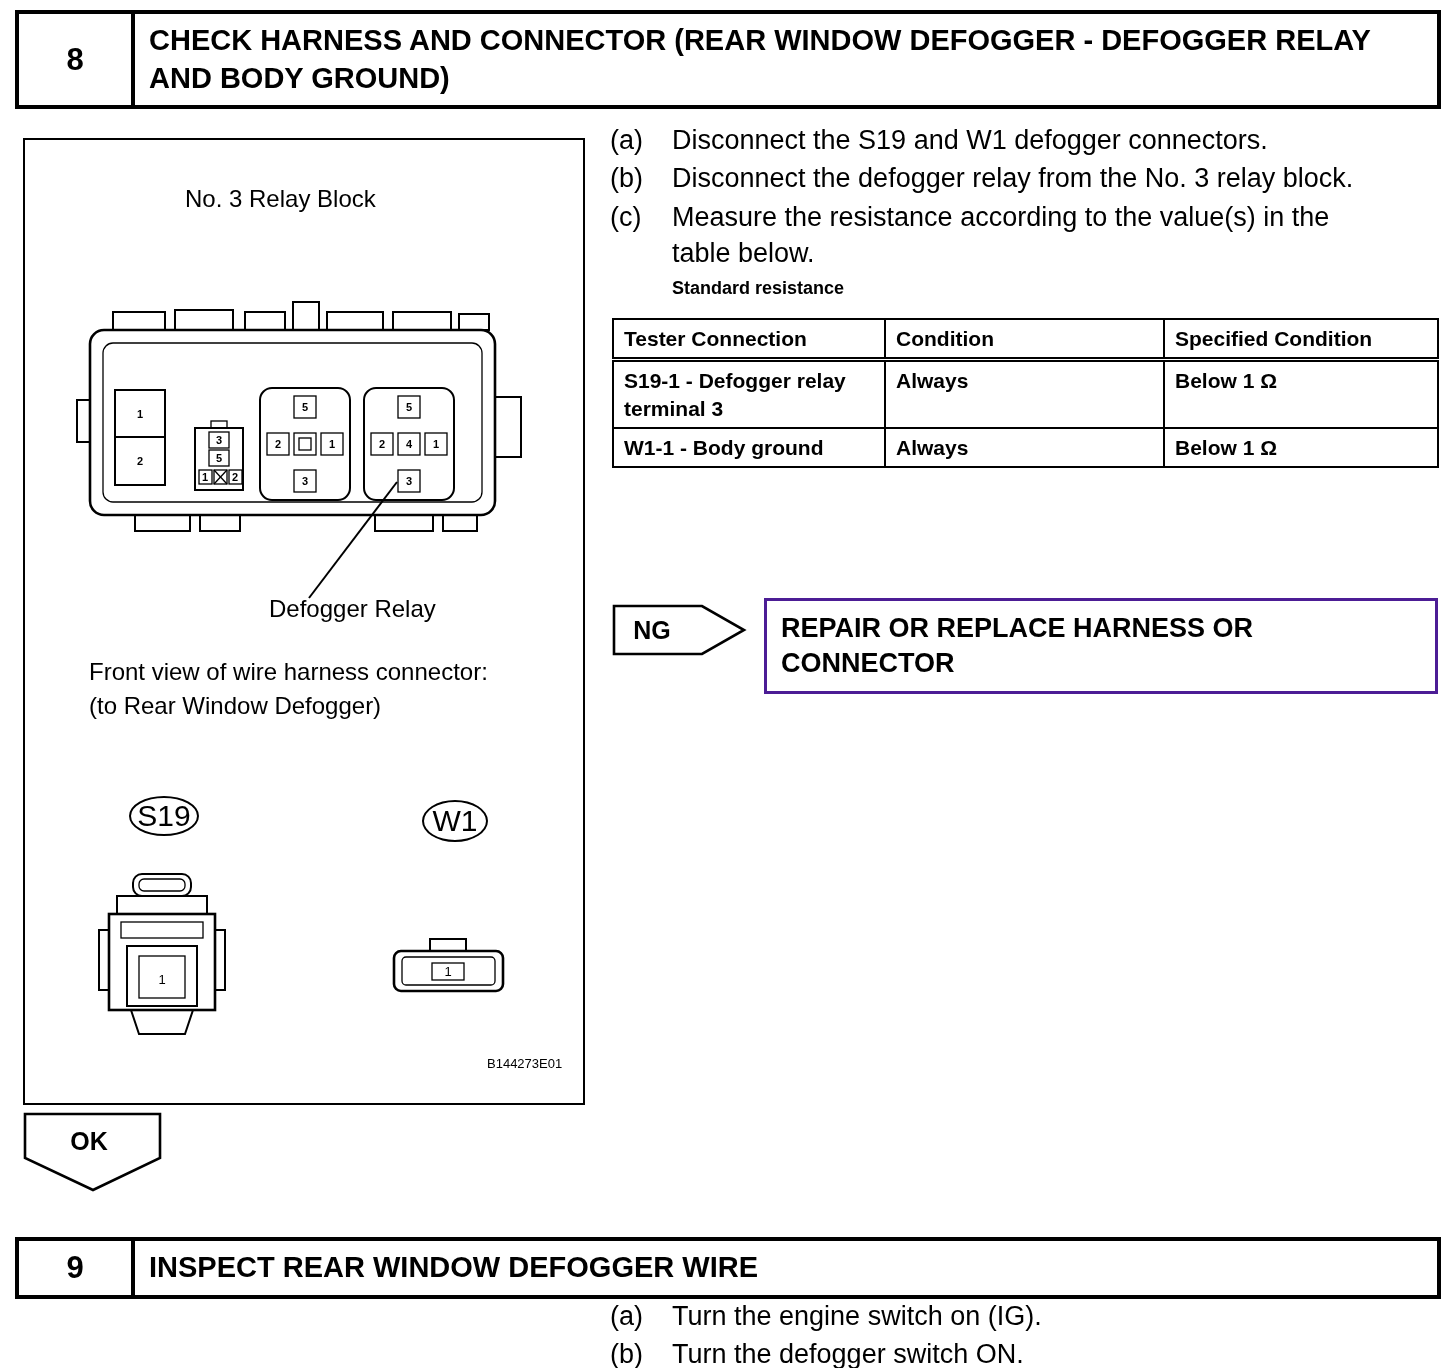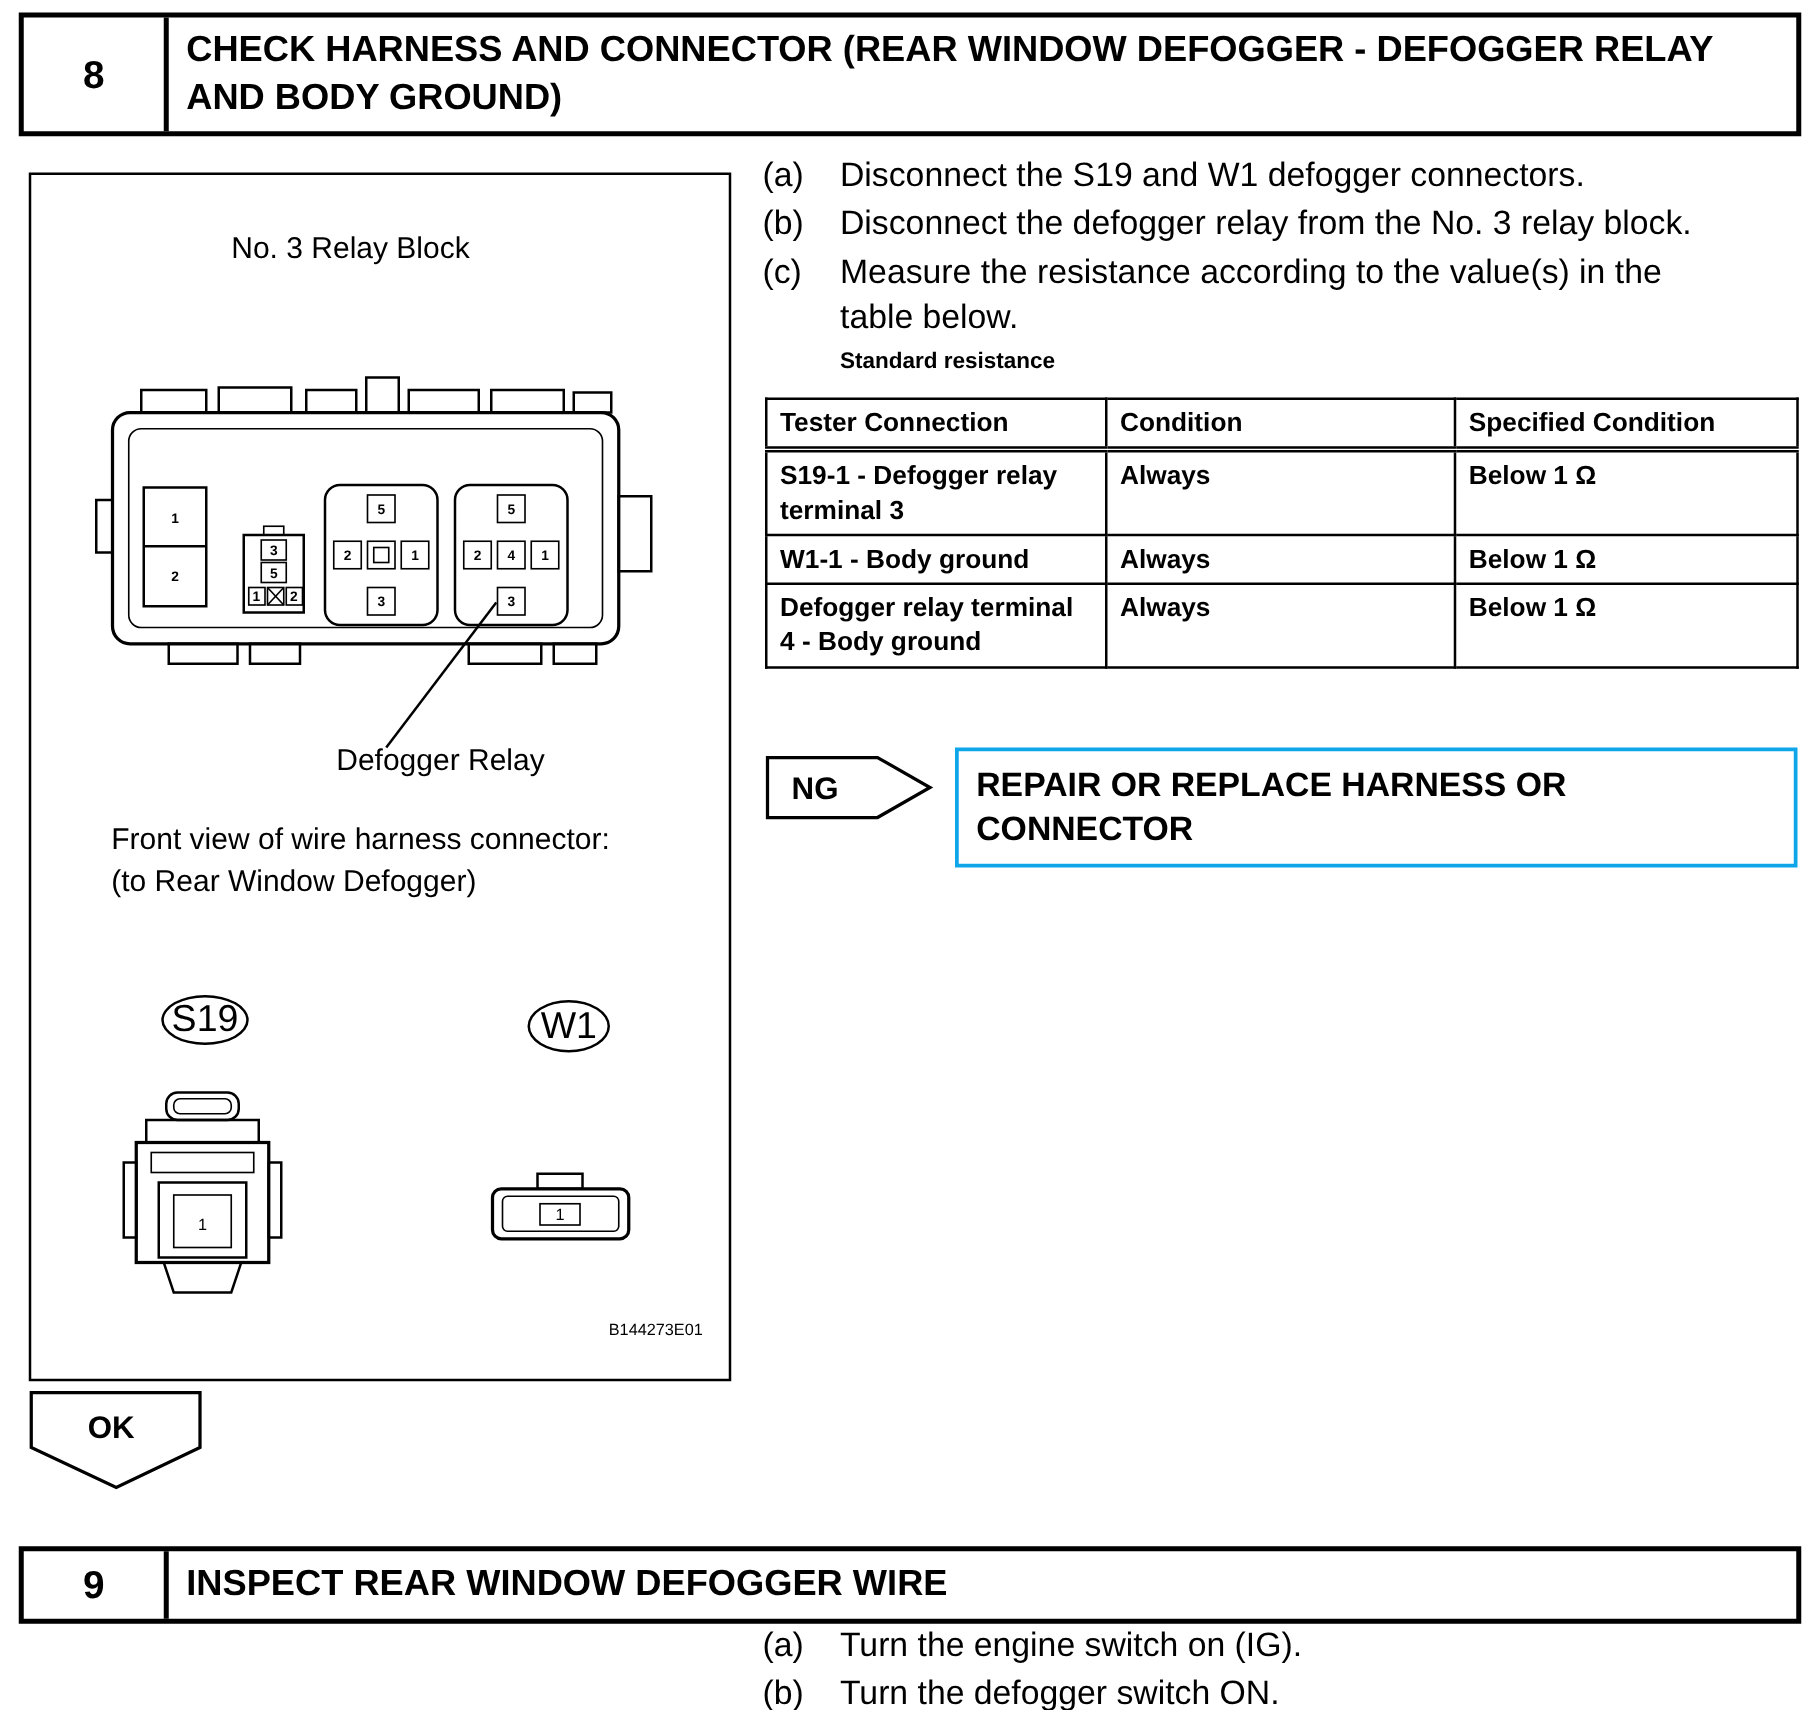--- a/index.html
+++ b/index.html
@@ -44,21 +44,21 @@
   .res-table{position:absolute;left:612px;top:318px;width:825px;border-collapse:collapse;
     table-layout:fixed;}
   .res-table th,.res-table td{border:2px solid #000;font-size:21px;font-weight:bold;
     text-align:left;vertical-align:top;padding:5px 10px;line-height:1.3;}
   .res-table thead th{border-bottom:5px double #000;}
 
   
   .ng-shape{position:absolute;left:612px;top:604px;}
   .ng-text{font-size:25px;font-weight:bold;text-anchor:middle;}
   .action-box{position:absolute;left:764px;top:598px;width:674px;box-sizing:border-box;
-    border:3px solid #0ea5e9;padding:10px 14px;font-size:27px;font-weight:bold;line-height:1.3;}
+    border:3px solid #4c1d95;padding:10px 14px;font-size:27px;font-weight:bold;line-height:1.3;}
 
   
   .ok-shape{position:absolute;left:23px;top:1112px;}
   .ok-text{font-size:25px;font-weight:bold;text-anchor:middle;}
 </style>
 </head>
 <body>
 
 <div class="page">
 
@@ -203,25 +203,20 @@
       <tr>
         <td>S19-1 - Defogger relay terminal 3</td>
         <td>Always</td>
         <td>Below 1 Ω</td>
       </tr>
       <tr>
         <td>W1-1 - Body ground</td>
         <td>Always</td>
         <td>Below 1 Ω</td>
       </tr>
-      <tr>
-        <td>Defogger relay terminal 4 - Body ground</td>
-        <td>Always</td>
-        <td>Below 1 Ω</td>
-      </tr>
     </tbody>
   </table>
 
   <svg class="ng-shape" width="136" height="52" viewBox="0 0 136 52">
     <polygon class="thick" points="2,2 90,2 132,26 90,50 2,50"></polygon>
     <text class="ng-text" x="40" y="35">NG</text>
   </svg>
   <div class="action-box">REPAIR OR REPLACE HARNESS OR CONNECTOR</div>
 
   <svg class="ok-shape" width="140" height="82" viewBox="0 0 140 82">

